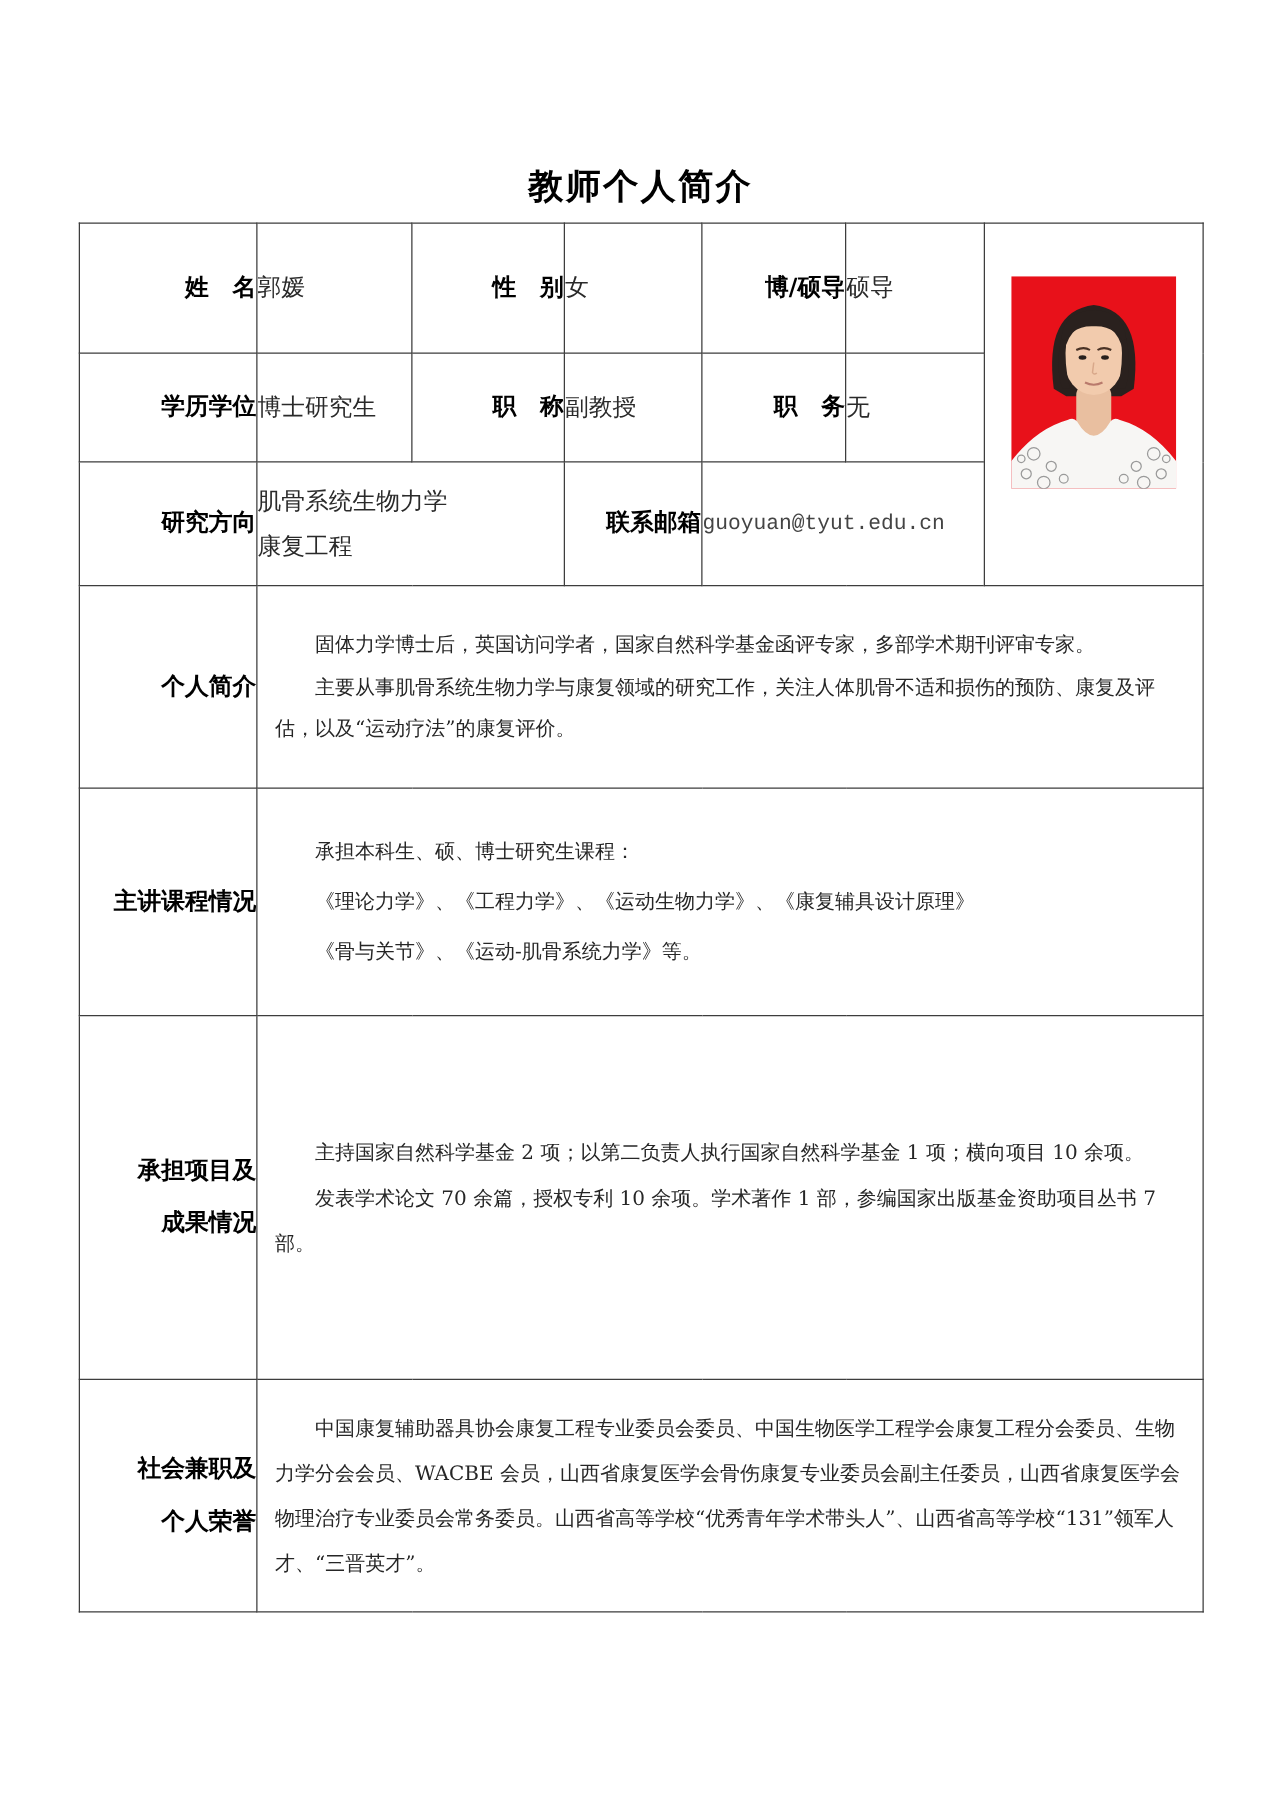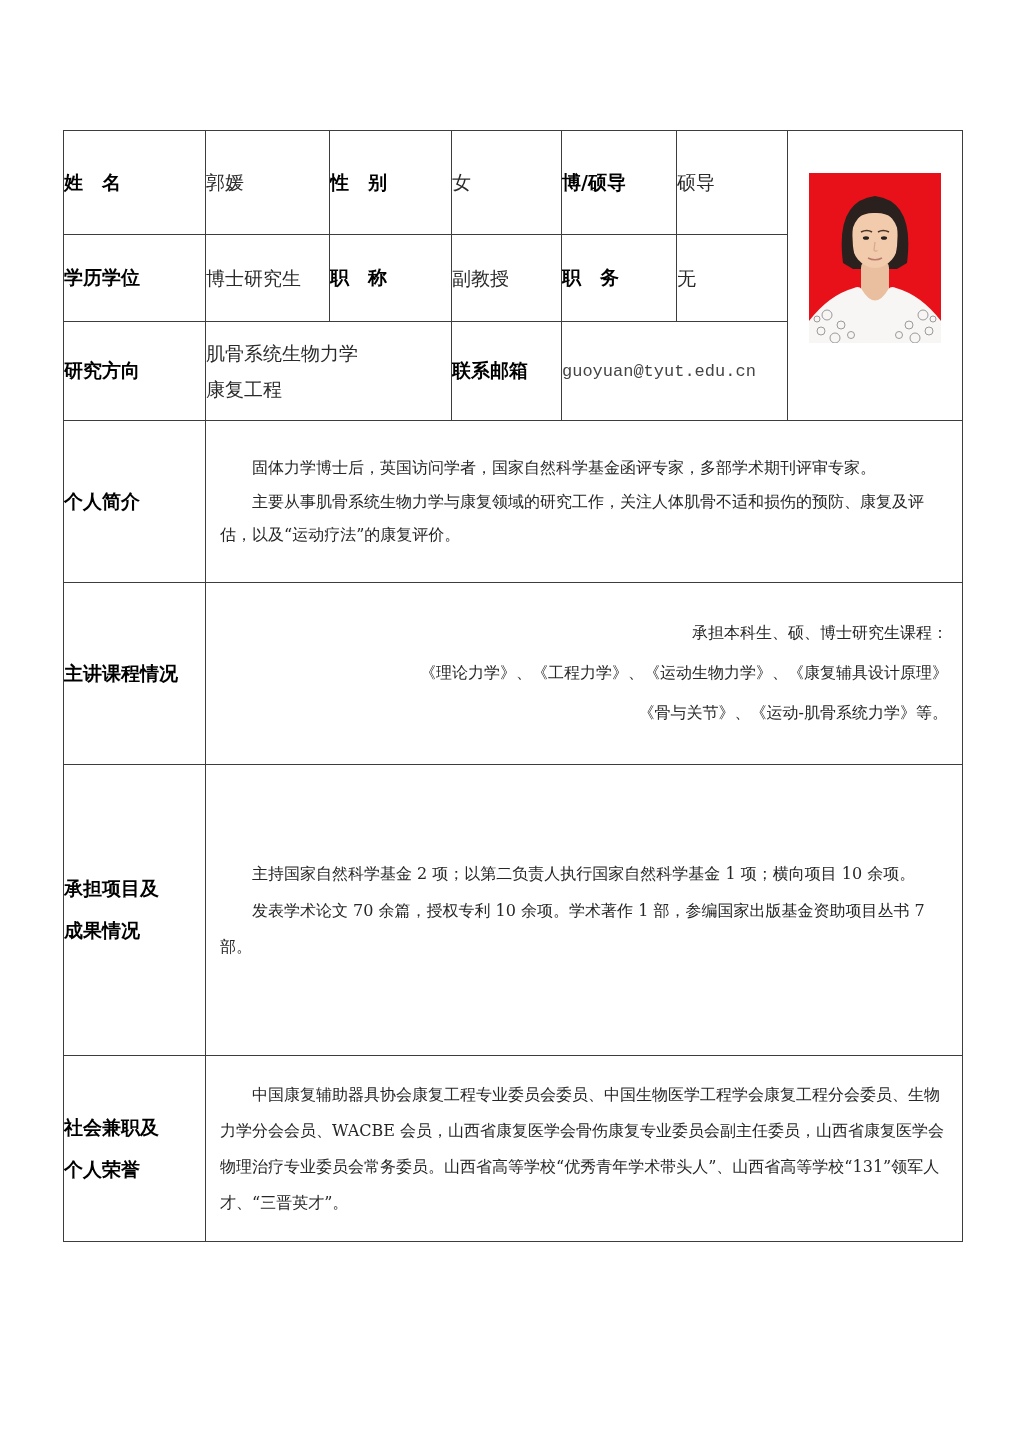--- a/index.html
+++ b/index.html
@@ -30,21 +30,21 @@
   }
   .profile-table th, .profile-table td {
     border: 1px solid #3d3d3d;
     overflow: hidden;
   }
   th.lbl {
     font-family: "DejaVu Sans", "Liberation Sans", sans-serif;
     font-weight: 700;
     font-size: 19px;
     color: #000;
-    text-align: left;
+    text-align: right;
     vertical-align: middle;
     line-height: 2.2;
   }
   td.val {
     font-size: 19px;
     text-align: left;
     vertical-align: middle;
     line-height: 1.9;
     color: #2a2a2a;
   }
@@ -59,21 +59,21 @@
     font-size: 16px;
     color: #262626;
     vertical-align: middle;
     padding: 8px 14px;
     text-align: left;
   }
   td.content p {
     text-indent: 2em;
     line-height: 2.12;
   }
-  td.content.courses p { margin: 3px 0; line-height: 2.3; text-align: right; }
+  td.content.courses p { margin: 3px 0; line-height: 2.3; }
   td.content.projects p { margin: 2px 0; line-height: 2.2; }
   td.content.social p { line-height: 2.25; }
   td.photo-cell {
     vertical-align: top;
     text-align: center;
     padding-top: 42px;
     background: #fff;
   }
   tr.r1 { height: 104px; }
   tr.r2 { height: 87px; }
@@ -81,20 +81,21 @@
   tr.r4 { height: 162px; }
   tr.r5 { height: 182px; }
   tr.r6 { height: 291px; }
   tr.r7 { height: 186px; }
 </style>
 </head>
 <body>
 
 <div class="page">
 
+  <h1 class="doc-title">教师个人简介</h1>
 
   <table class="profile-table">
     <colgroup>
       <col style="width:142px">
         <col style="width:124px">
         <col style="width:122px">
       <col style="width:110px">
         <col style="width:115px">
         <col style="width:111px">
       <col style="width:175px">

